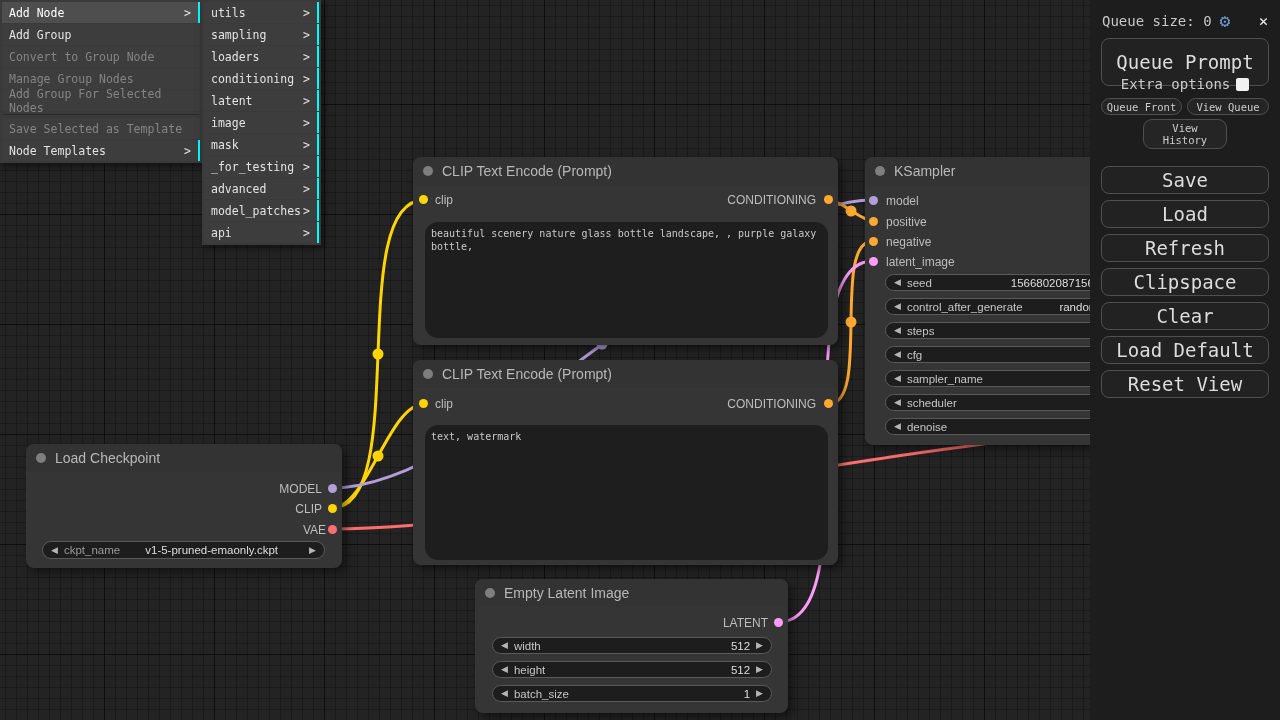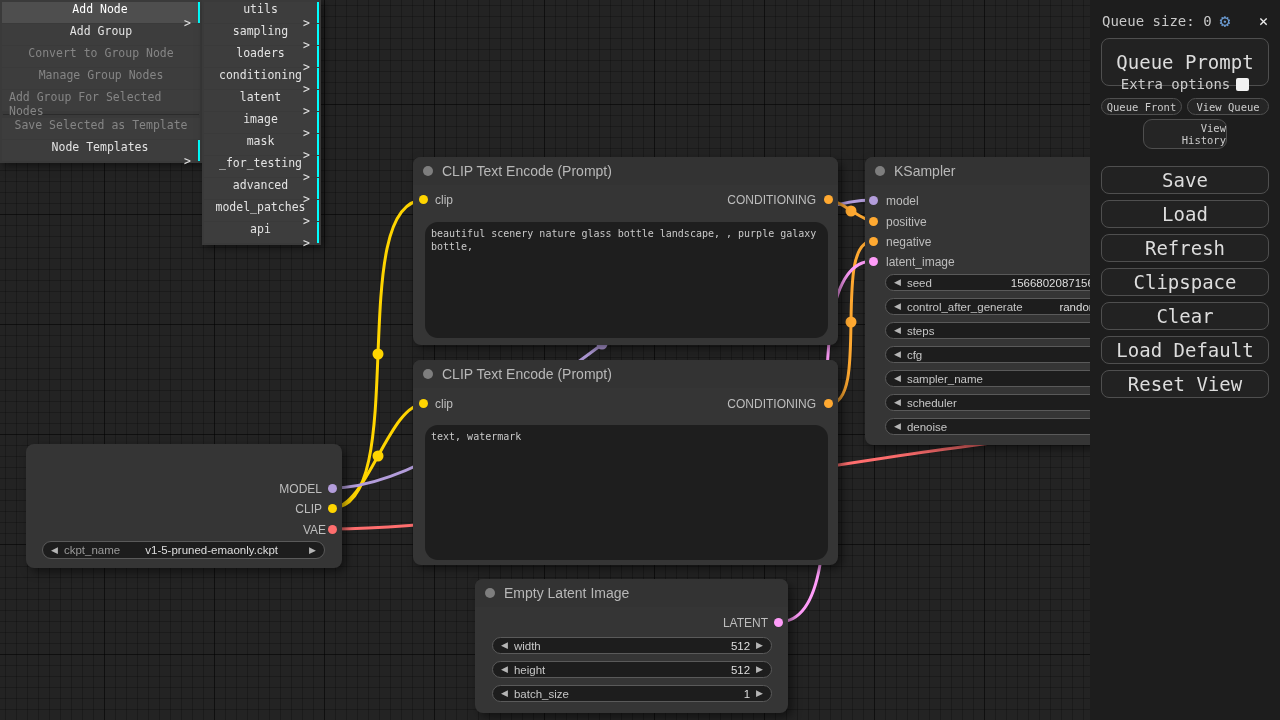--- a/index.html
+++ b/index.html
@@ -56,21 +56,21 @@
 
   
   .ctx {
     position:absolute; z-index:10; background:#3a3a3a;
     box-shadow:3px 3px 8px rgba(0,0,0,0.5);
     font-family:"DejaVu Sans Mono", monospace; font-size:11.5px;
     padding:1px;
   }
   .ctx-item {
     height:21px; margin:1px; display:flex; align-items:center;
-    padding:0 7px; color:#e3e3e3; background:#3d3d3d; cursor:pointer;flex-direction:column;
+    padding:0 7px; color:#e3e3e3; background:#3d3d3d; cursor:pointer;
   }
   .ctx-item .arr { margin-left:auto; color:#e3e3e3; }
   .ctx-item.disabled { color:#858585; cursor:default; }
   .ctx-item.has-sub { border-right:2px solid #00ffff; }
   .ctx-item.hover { background:#4e4e4e; color:#ffffff; }
   .ctx-sep { height:1px; background:#2b2b2b; margin:3px 2px; }
 
   
   #sidebar {
     position:absolute; top:0; left:1090px; width:190px; height:720px;
@@ -92,21 +92,21 @@
     position:absolute; height:17px; background:#252525; border:1px solid #4f4f4f;
     border-radius:9px; color:#cccccc; font-size:10.5px;
     display:flex; align-items:center; justify-content:center; cursor:pointer;
   }
   #queue-front { left:11px; top:98px; width:81px; }
   #view-queue  { left:97px; top:98px; width:82px; }
   #view-history {
     position:absolute; left:53px; top:119px; width:84px; height:30px;
     background:#252525; border:1px solid #4f4f4f; border-radius:9px;
     color:#cccccc; font-size:10.5px; line-height:12px;
-    display:flex; flex-direction:column; align-items:flex-end; justify-content:center; cursor:pointer;
+    display:flex; flex-direction:column; align-items:center; justify-content:center; cursor:pointer;
   }
   .menu-btn { position:absolute; left:11px; width:168px; height:28px; font-size:19px; }
 </style>
 </head>
 <body>
 
 <svg id="wires" width="1280" height="720">
 
   <path d="M332,508 C412,508 344,200 424,200" stroke="#ffd500" stroke-width="3" fill="none"></path>
 
@@ -207,20 +207,24 @@
   </div>
   <div class="widget" style="left:20px; top:261px; width:250px;">
     <span class="warr">◀</span>
     <span class="wlabel">denoise</span>
     <span class="wvalue"></span>
     <span class="warr r">▶</span>
   </div>
 </div>
 
 <div class="node" style="left:26px; top:444px; width:316px; height:124px;">
+  <div class="node-title">
+    <span class="title-dot"></span>
+    <span>Load Checkpoint</span>
+  </div>
   <span class="slot-dot" style="left:302px; top:40px; background:#b39ddb;"></span>
   <span class="slot-label right" style="right:20px; top:39px;">MODEL</span>
   <span class="slot-dot" style="left:302px; top:60px; background:#ffd500;"></span>
   <span class="slot-label right" style="right:20px; top:59px;">CLIP</span>
   <span class="slot-dot" style="left:302px; top:81px; background:#ff6e6e;"></span>
   <span class="slot-label right" style="right:16px; top:80px;">VAE</span>
   <div class="widget" style="left:16px; top:97px; width:283px; height:18px;">
     <span class="warr">◀</span>
     <span class="wlabel" style="color:#9a9a9a;">ckpt_name</span>
     <span class="wvalue" style="margin:0 auto;">v1-5-pruned-emaonly.ckpt</span>

